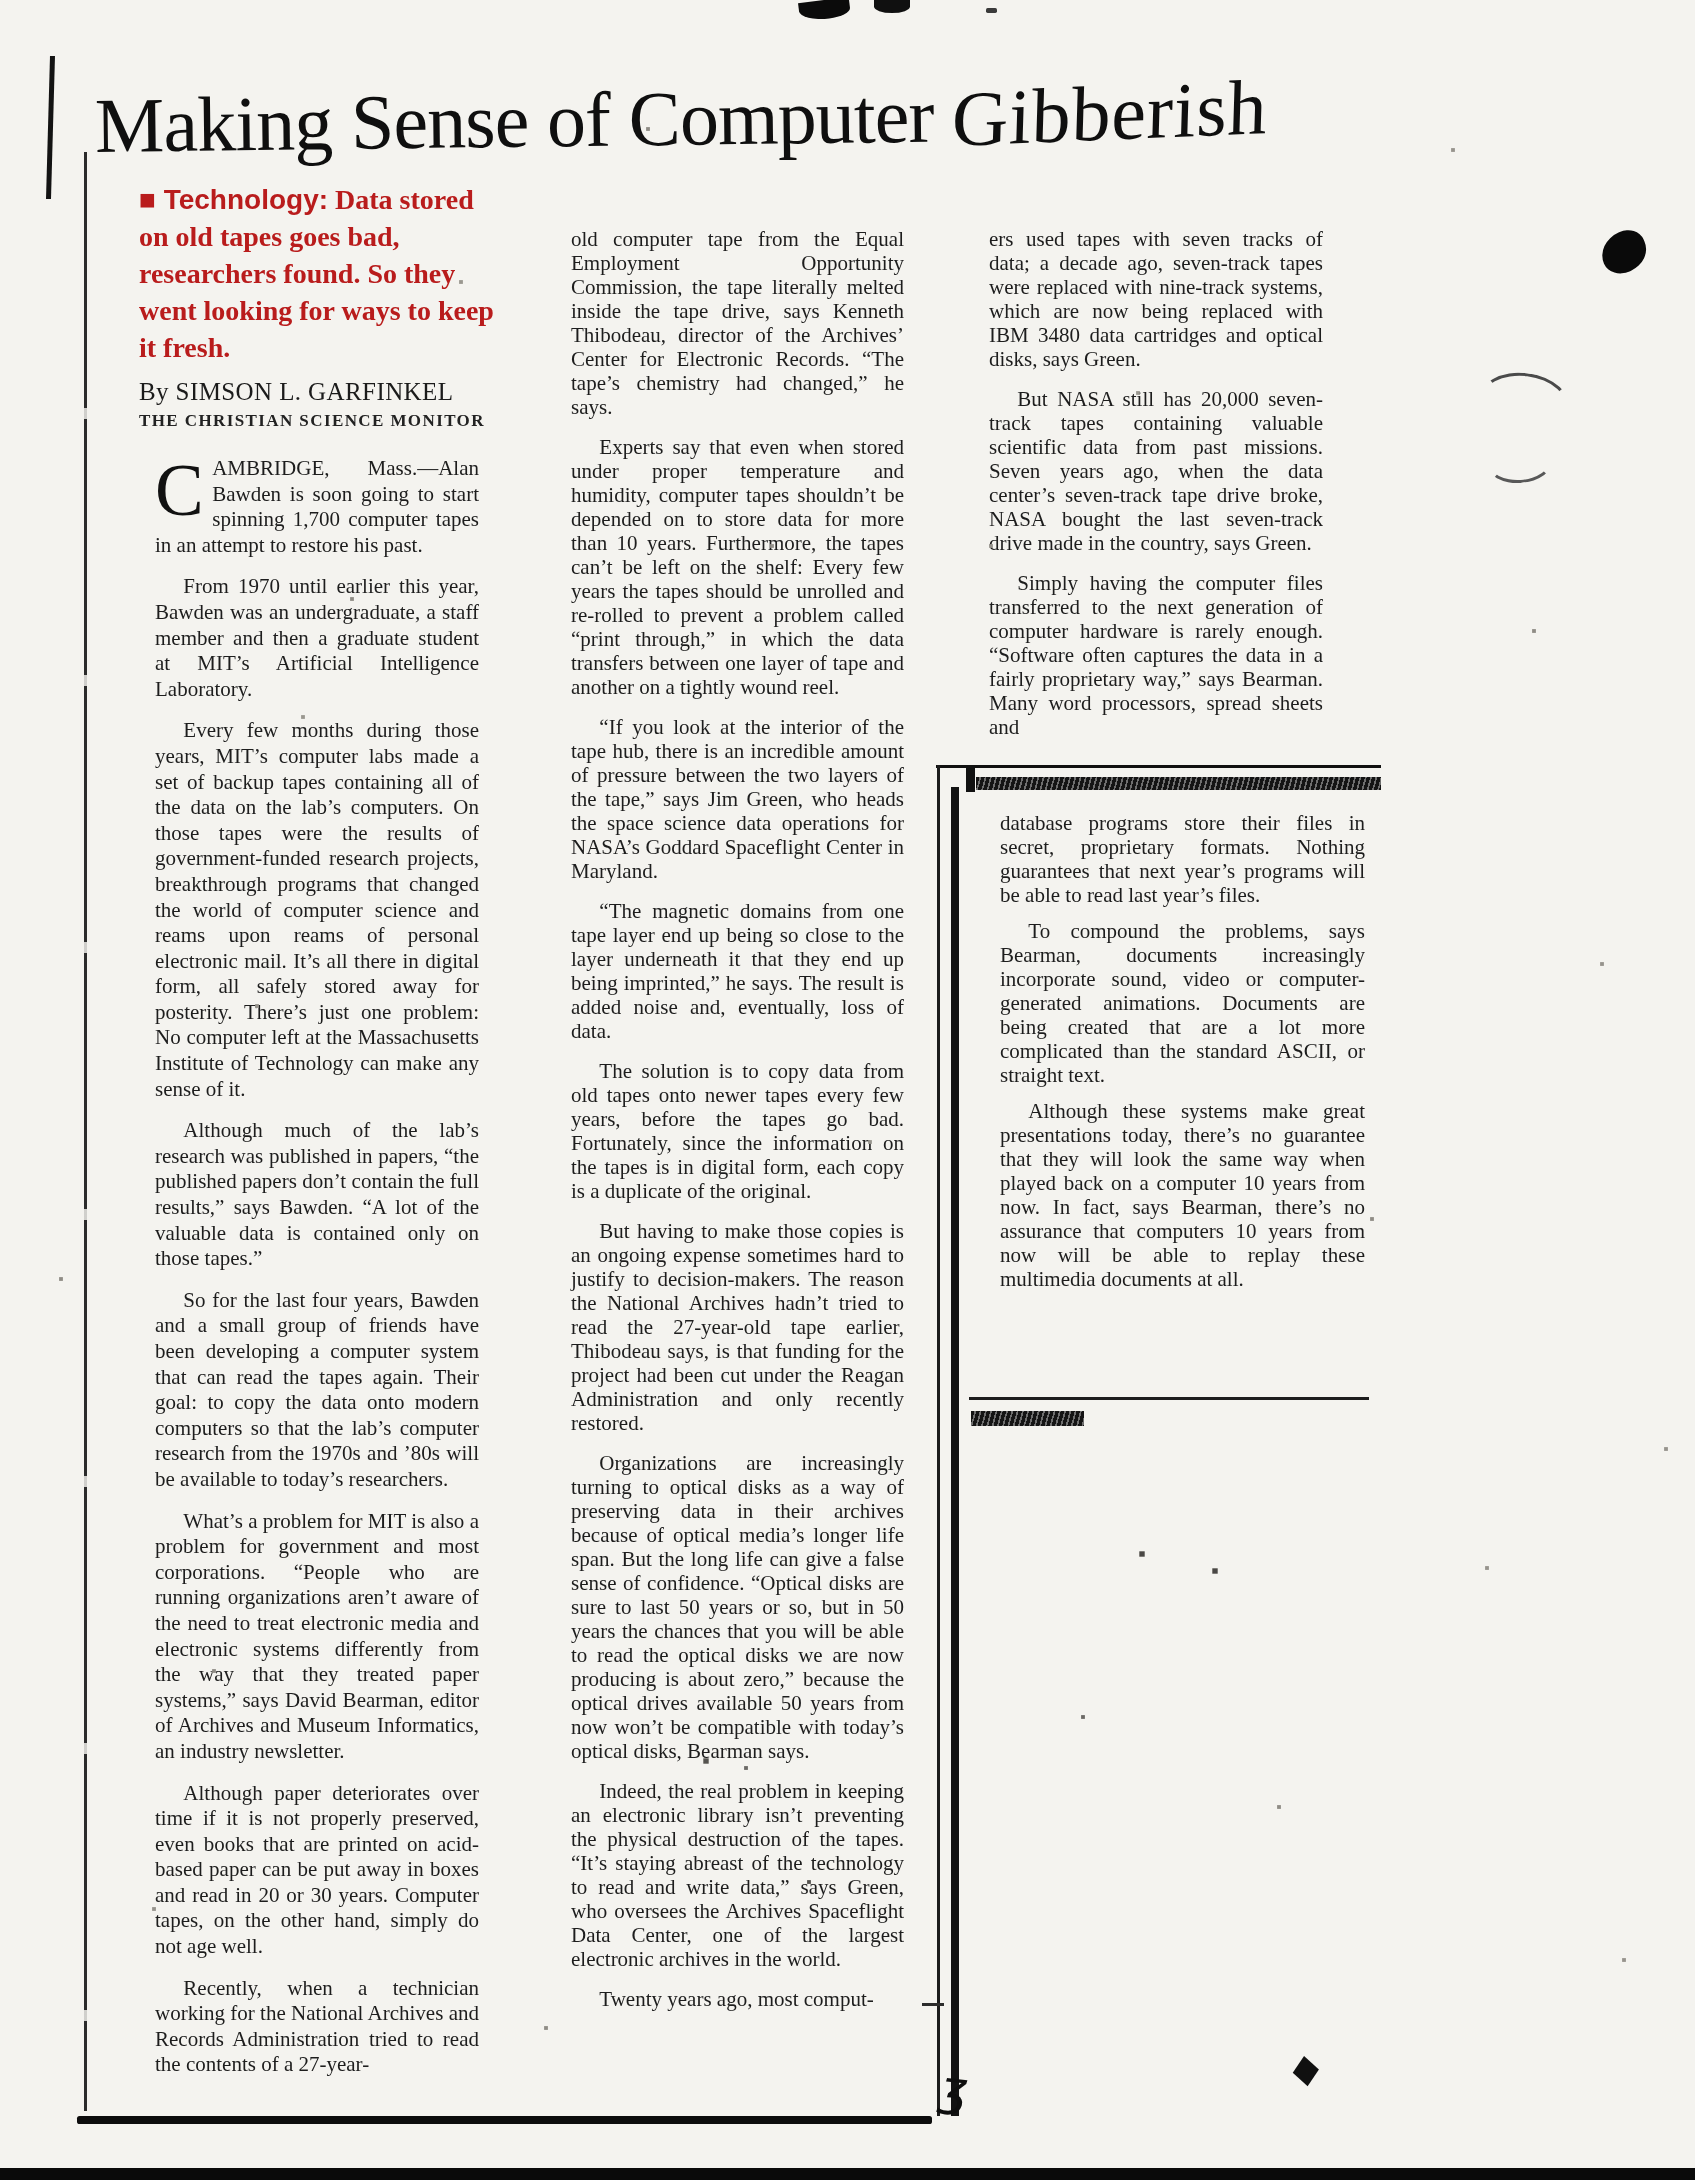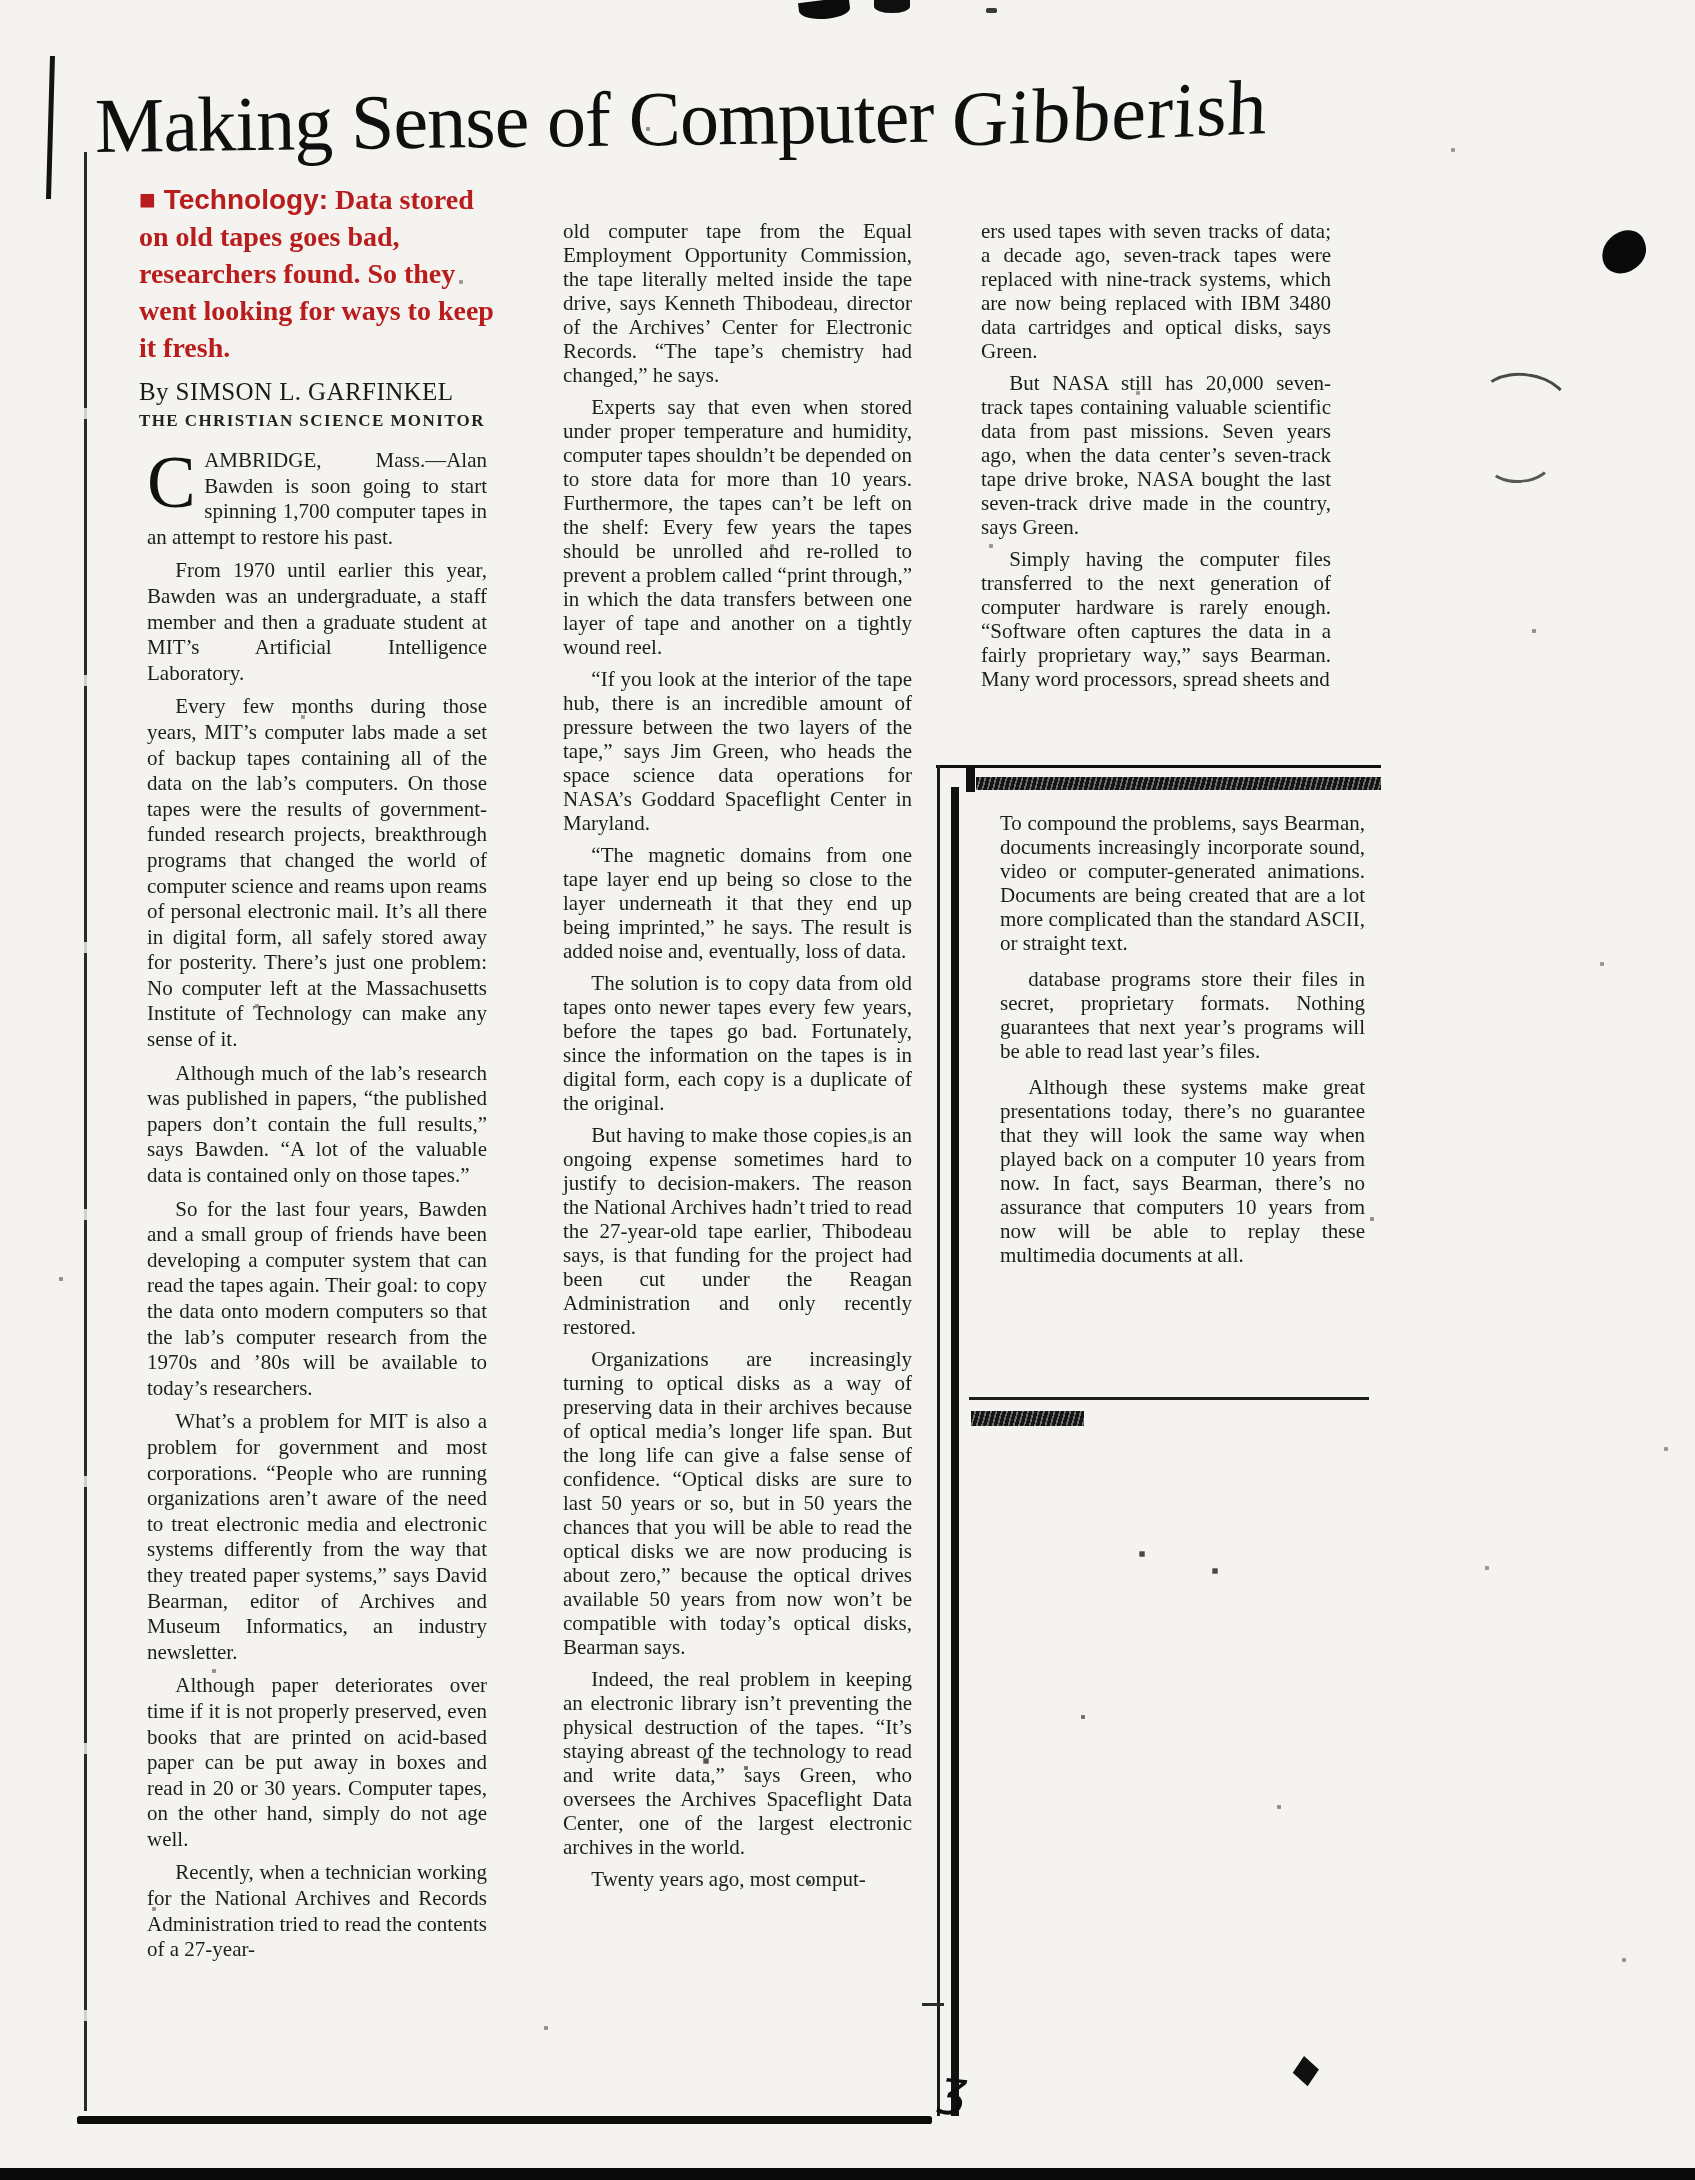--- a/index.html
+++ b/index.html
@@ -17,21 +17,21 @@
   .standfirst .kicker{font-family:"Liberation Sans",sans-serif;}
   .byline{position:absolute;left:139px;top:378px;width:358px;font-size:25px;font-weight:normal;letter-spacing:0.4px;}
   .source{position:absolute;left:139px;top:411px;width:358px;font-size:17px;letter-spacing:1.4px;font-weight:bold;color:#222;}
 
   
   .body-col{position:absolute;text-align:justify;font-size:21px;color:#1d1d1d;hyphens:auto;-webkit-hyphens:auto;}
   #col1-body{left:139px;top:440px;width:356px;height:1676px;line-height:25.6px;overflow:hidden;}
   #col2-body{left:555px;top:211px;width:365px;height:1887px;line-height:24px;overflow:hidden;}
   #col3-top{left:973px;top:211px;width:366px;height:547px;line-height:24px;overflow:hidden;}
   #col3-box{left:1000px;top:811px;width:365px;height:572px;line-height:24px;overflow:hidden;}
-  .para{margin:8px;text-indent:1.35em;}
+  .para{margin:16px;text-indent:1.35em;}
   .body-col .para:first-child{text-indent:0;}
   #col3-box .para{margin:0 0 12px 0;}
   #col1-body .para:first-child::first-letter{float:left;font-size:73px;line-height:60px;padding:5.1px 8.5px 0 0;color:#111;}
 
   
   .h-rule,.v-rule,.bar{position:absolute;}
   #left-margin-rule{left:84px;top:152px;width:2.6px;height:1959px;
     background:repeating-linear-gradient(180deg,#2b2b2b 0 256px,rgba(43,43,43,.18) 256px 267px);}
   #column-divider-rule{left:937px;top:765px;width:2.6px;height:1351px;background:#1c1c1c;}
   #pullquote-left-bar{left:951px;top:787px;width:7.7px;height:1329px;background:#121212;}
@@ -117,22 +117,22 @@
       <p class="para">Simply having the computer files transferred to the next generation of computer hardware is rarely enough. “Software often captures the data in a fairly proprietary way,” says Bearman. Many word processors, spread sheets and</p>
     </div>
 
   <div class="h-rule" id="pullquote-top-rule"></div>
   <div class="bar" id="pullquote-hatch-bar"></div>
   <div class="bar" id="pullquote-corner-notch"></div>
   <div class="v-rule" id="column-divider-rule"></div>
   <div class="v-rule" id="pullquote-left-bar"></div>
 
   <div class="body-col" id="col3-box">
+      <p class="para">database programs store their files in secret, proprietary formats. Nothing guarantees that next year’s programs will be able to read last year’s files.</p>
       <p class="para">To compound the problems, says Bearman, documents increasingly incorporate sound, video or computer-generated animations. Documents are being created that are a lot more complicated than the standard ASCII, or straight text.</p>
-      <p class="para">database programs store their files in secret, proprietary formats. Nothing guarantees that next year’s programs will be able to read last year’s files.</p>
       <p class="para">Although these systems make great presentations today, there’s no guarantee that they will look the same way when played back on a computer 10 years from now. In fact, says Bearman, there’s no assurance that computers 10 years from now will be able to replay these multimedia documents at all.</p>
     </div>
 
   <div class="h-rule" id="pullquote-bottom-rule"></div>
   <div class="bar" id="pullquote-bottom-hatch-bar"></div>
 
   <div class="v-rule" id="left-margin-rule"></div>
   <div class="h-rule" id="article-bottom-rule"></div>
   <div class="bar" id="page-bottom-bar"></div>
 

